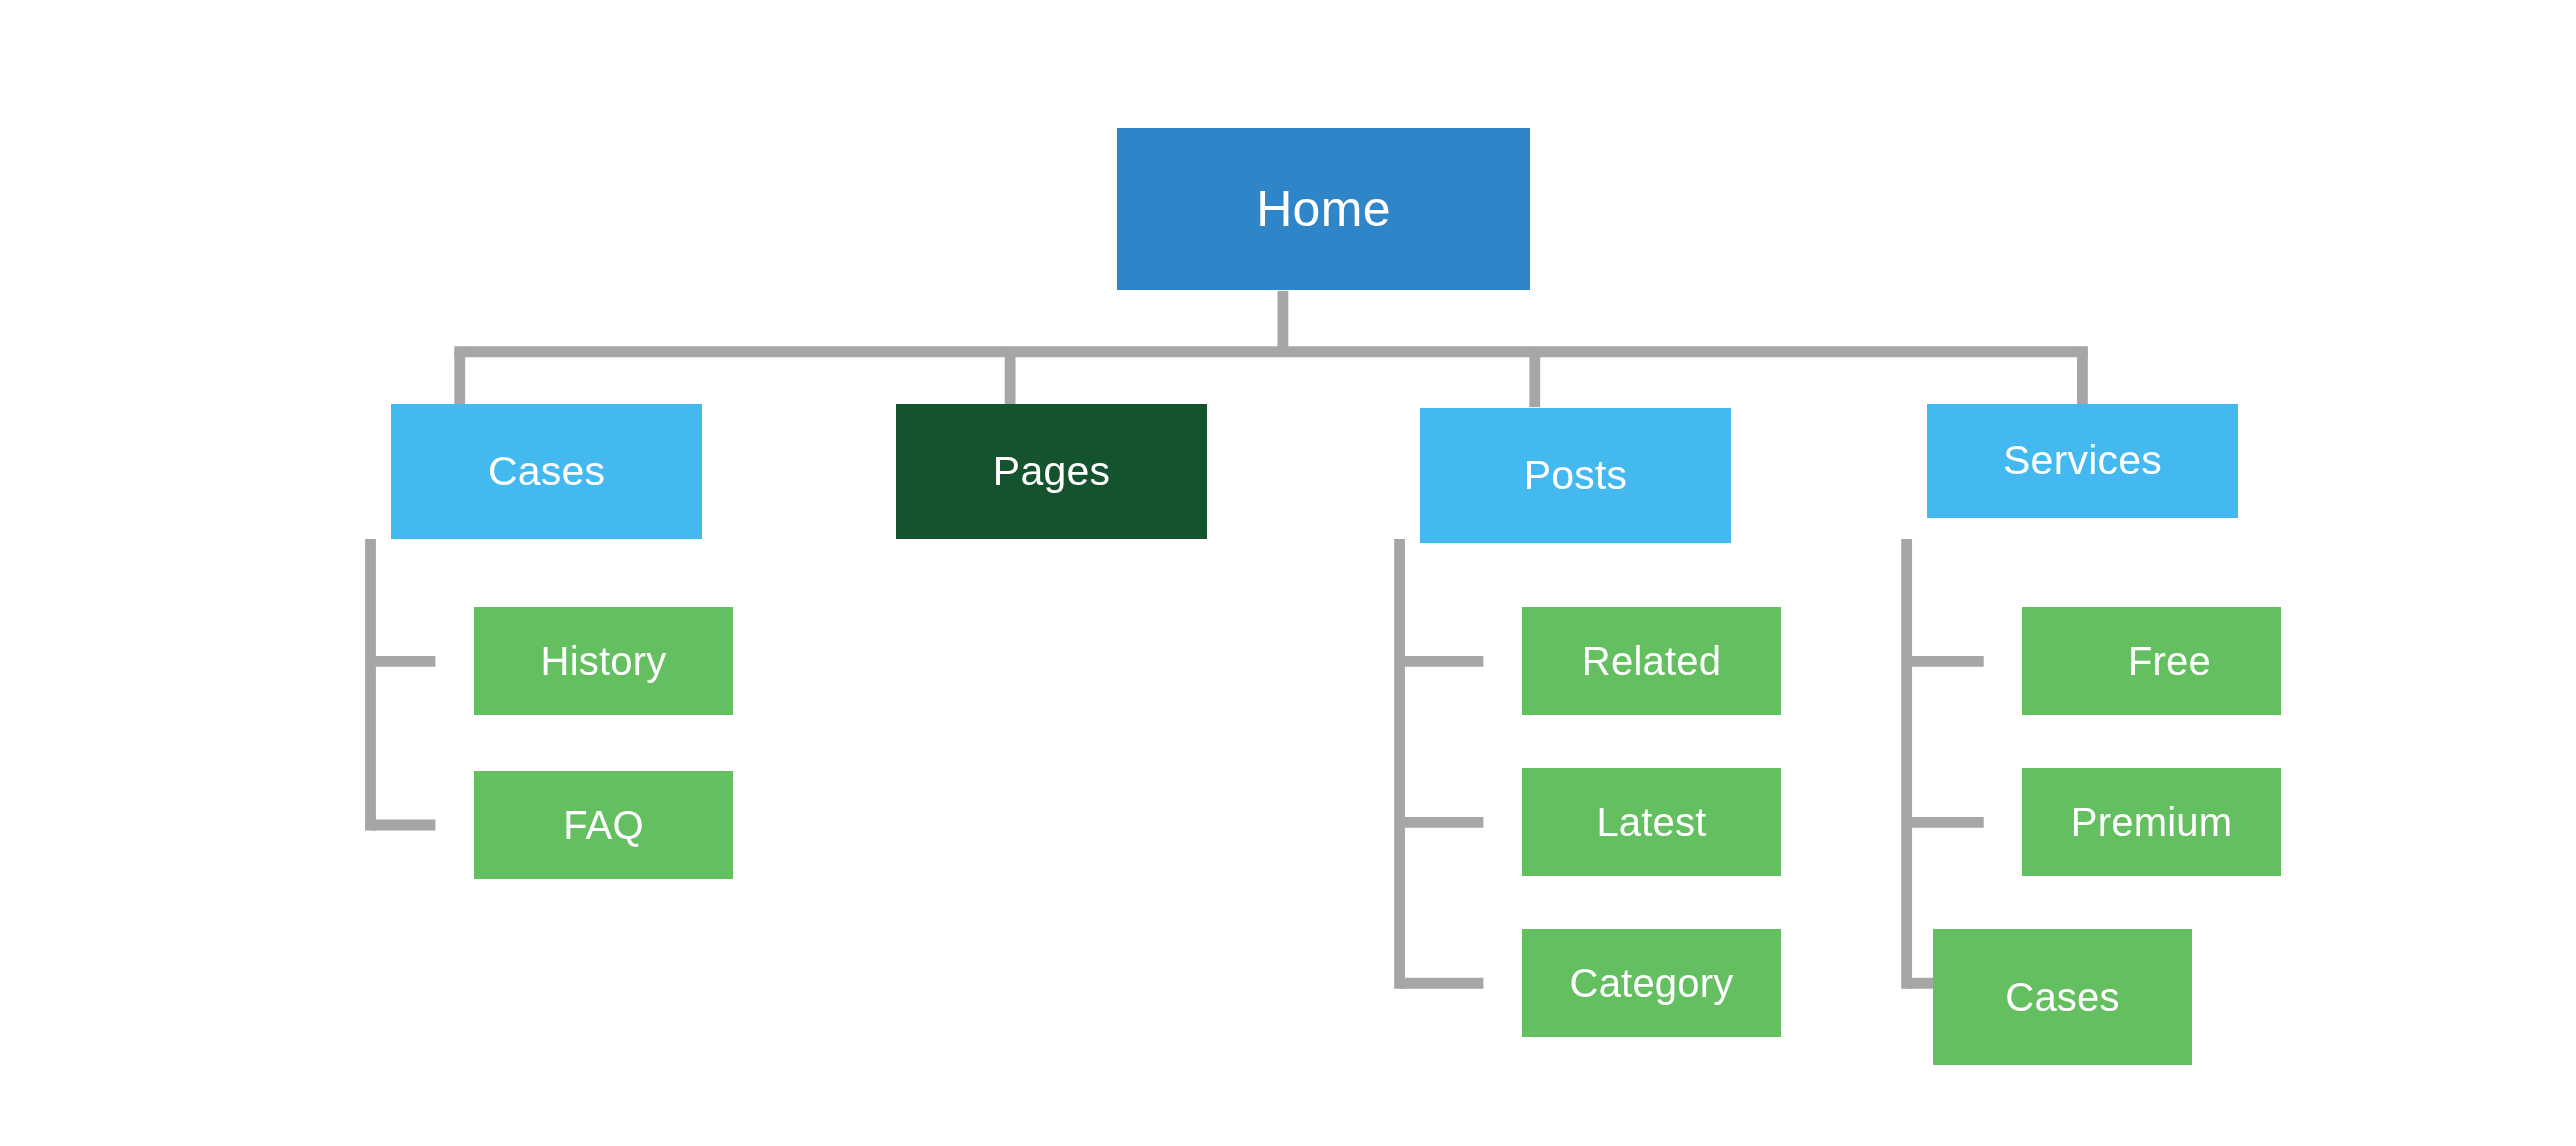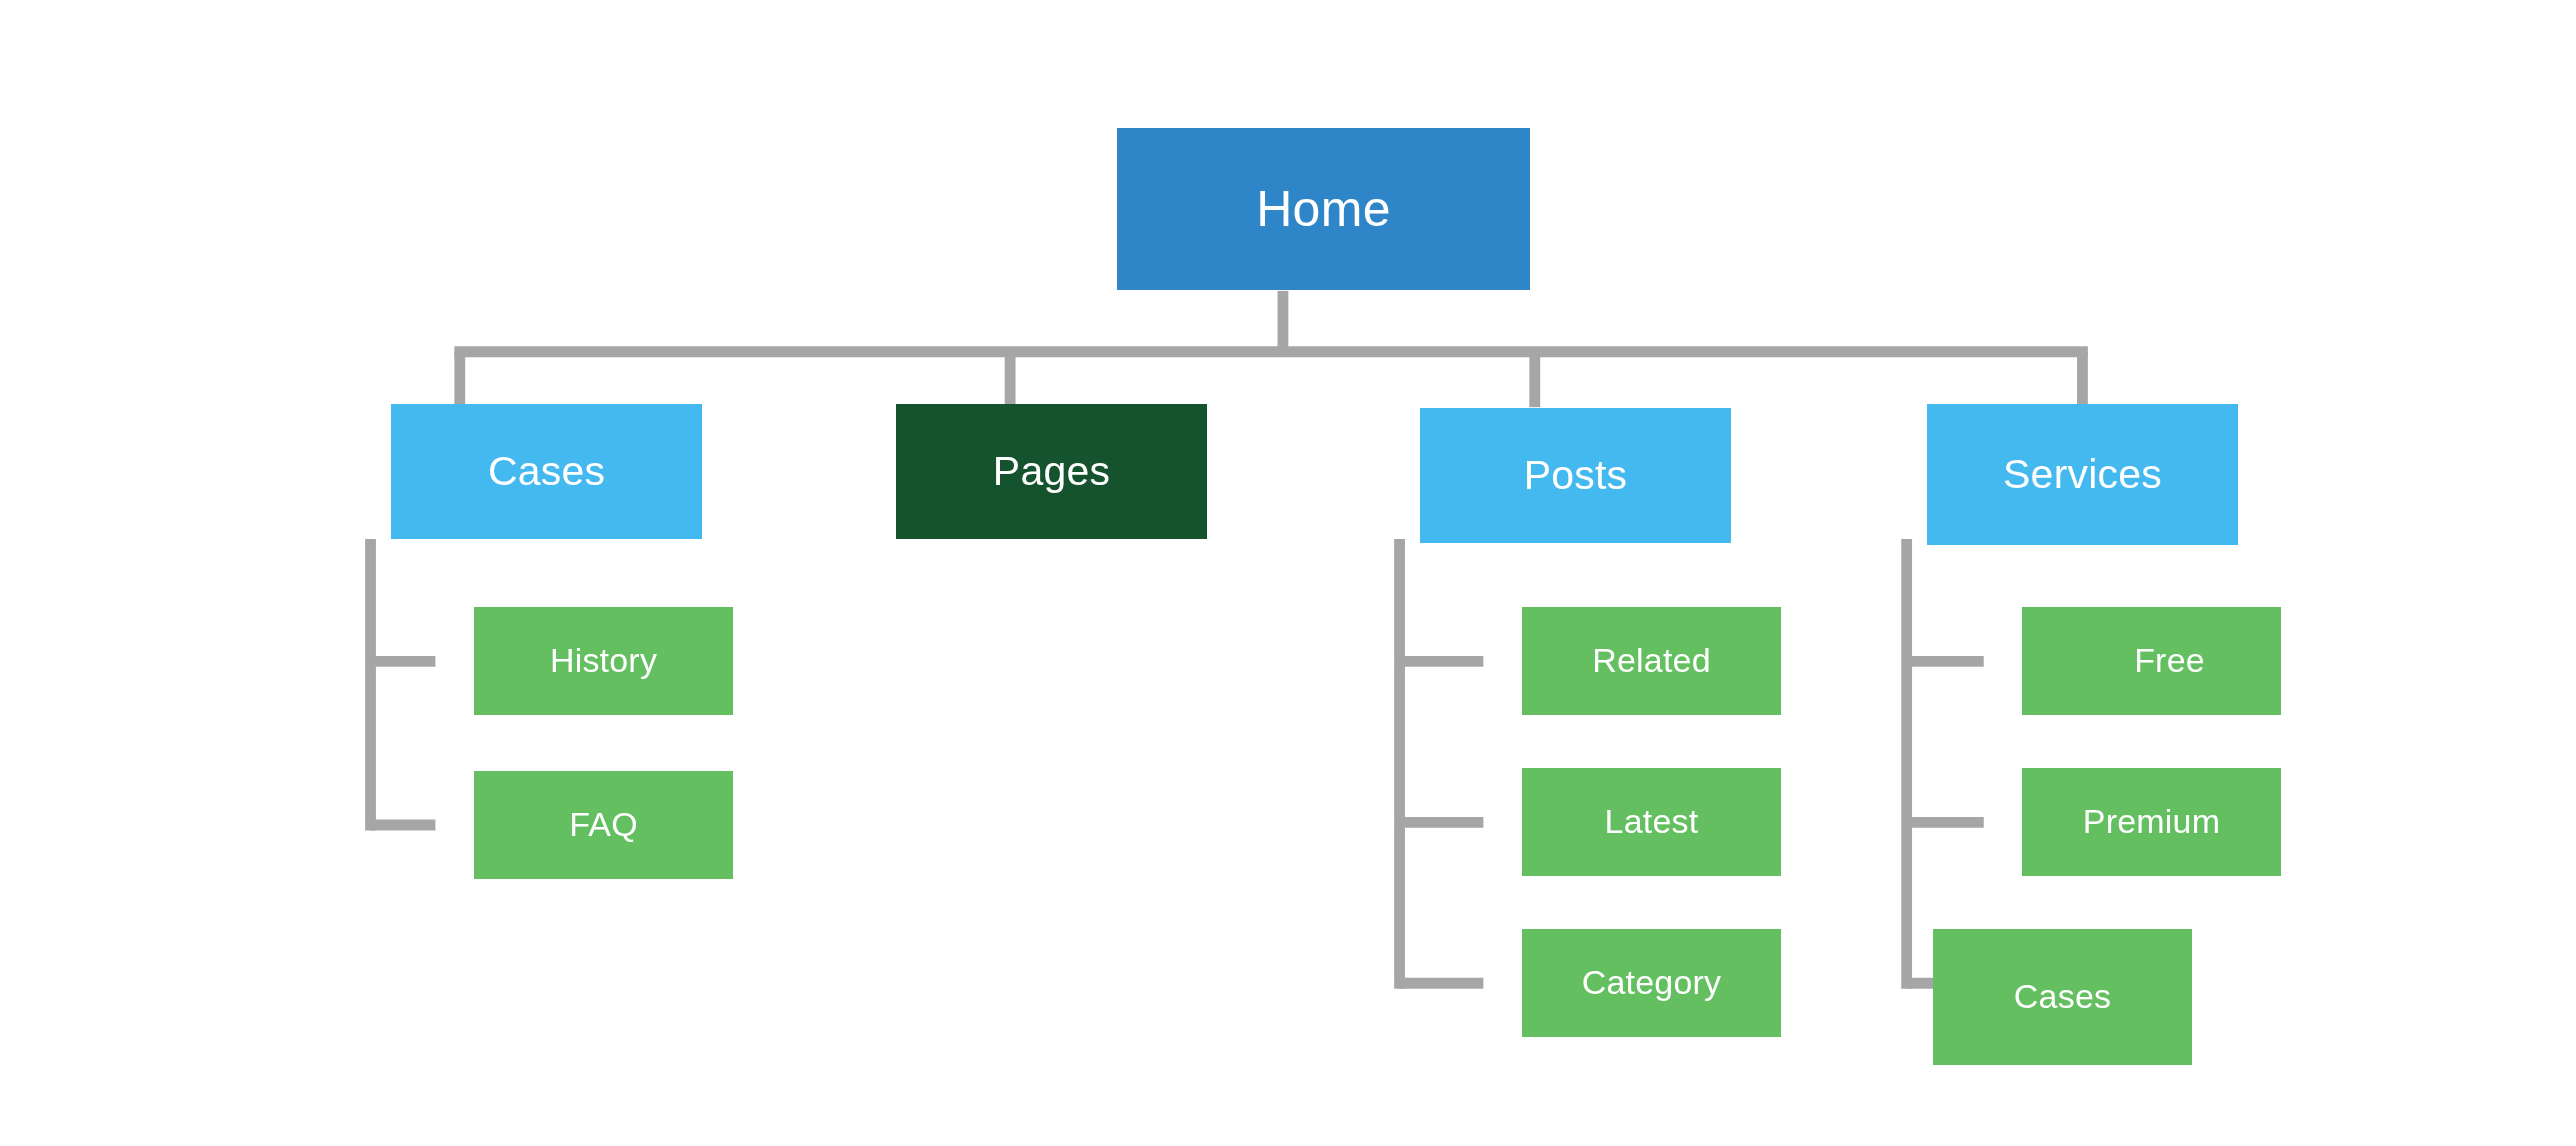--- a/index.html
+++ b/index.html
@@ -38,21 +38,21 @@
     letter-spacing: 0.3px;
   }
   .node.section {
     background: #44b9ef;
     font-size: 41px;
     font-weight: normal;
     letter-spacing: 0.2px;
   }
   .node.leaf {
     background: #64bf61;
-    font-size: 34px;
+    font-size: 40px;
     font-weight: normal;
     letter-spacing: 0.2px;
   }
   #edges {
     position: absolute;
     left: 0;
     top: 0;
     width: 2576px;
     height: 1147px;
     pointer-events: none;
@@ -86,19 +86,19 @@
 
   <div id="nodes-layer">
       <div class="node section" style="background: rgb(68, 185, 239); left: 350px; top: 404px; width: 311px; height: 135px;">Cases</div>
       <div class="node leaf" style="background: rgb(100, 191, 97); left: 433px; top: 607px; width: 259px; height: 108px;">History</div>
       <div class="node leaf" style="background: rgb(100, 191, 97); left: 433px; top: 771px; width: 259px; height: 108px;">FAQ</div>
       <div class="node section" style="background: #14532d; left: 855px; top: 404px; width: 311px; height: 135px;">Pages</div>
       <div class="node section" style="background: rgb(68, 185, 239); left: 1379px; top: 408px; width: 311px; height: 135px; text-align: right;">Posts</div>
       <div class="node leaf" style="background: rgb(100, 191, 97); left: 1481px; top: 607px; width: 259px; height: 108px;">Related</div>
       <div class="node leaf" style="background: rgb(100, 191, 97); left: 1481px; top: 768px; width: 259px; height: 108px;">Latest</div>
       <div class="node leaf" style="background: rgb(100, 191, 97); left: 1481px; top: 929px; width: 259px; height: 108px;">Category</div>
-      <div class="node section" style="background: rgb(68, 185, 239); left: 1886px; top: 404px; width: 311px; height: 141px;">Services</div>
+      <div class="node section" style="background: rgb(68, 185, 239); left: 1886px; top: 404px; width: 311px; height: 114px;">Services</div>
       <div class="node leaf" style="background: rgb(100, 191, 97); left: 1981px; top: 607px; width: 259px; height: 108px; padding-left: 36px;">Free</div>
       <div class="node leaf" style="background: rgb(100, 191, 97); left: 1981px; top: 768px; width: 259px; height: 108px;">Premium</div>
       <div class="node leaf" style="background: rgb(100, 191, 97); left: 1892px; top: 929px; width: 259px; height: 136px;">Cases</div>
     </div>
 </div>
 
 
 </body></html>

